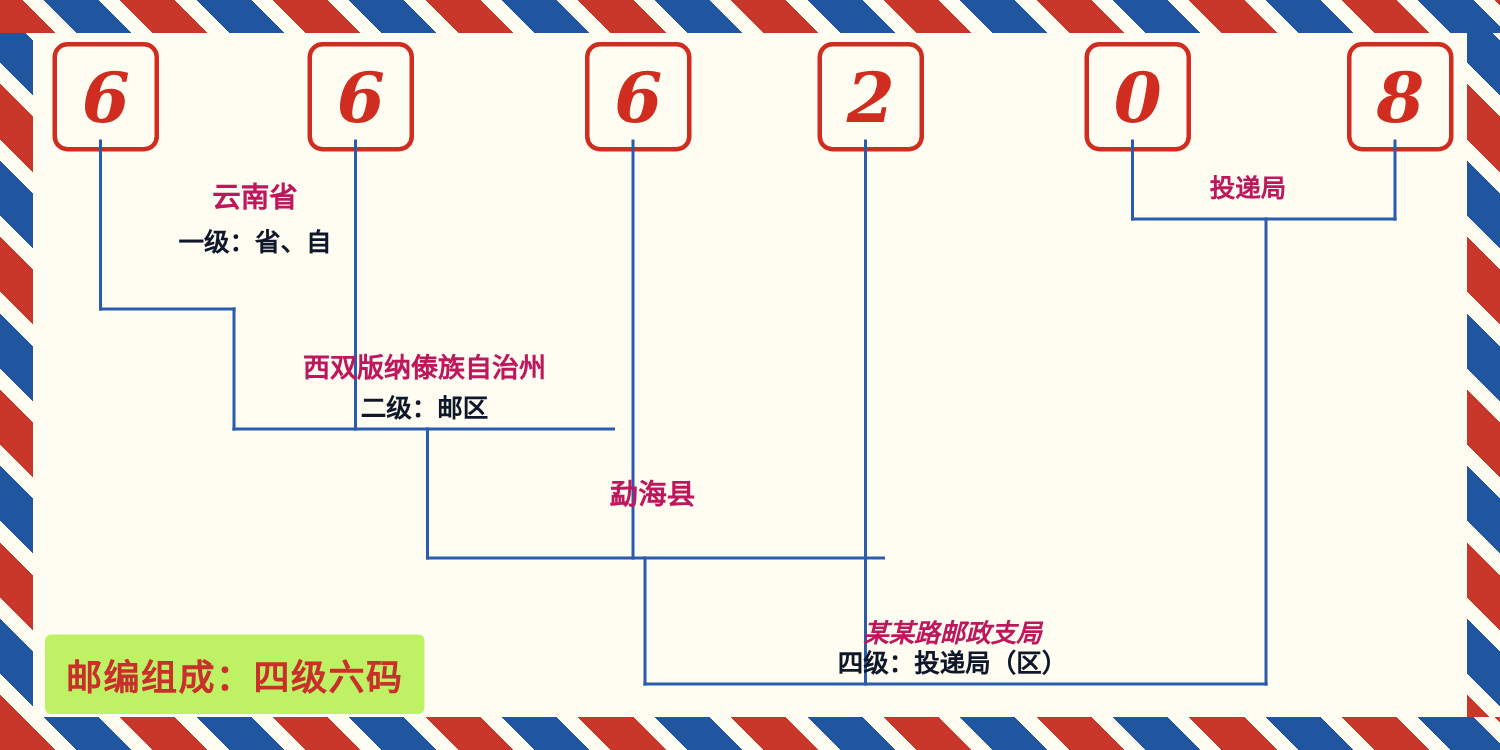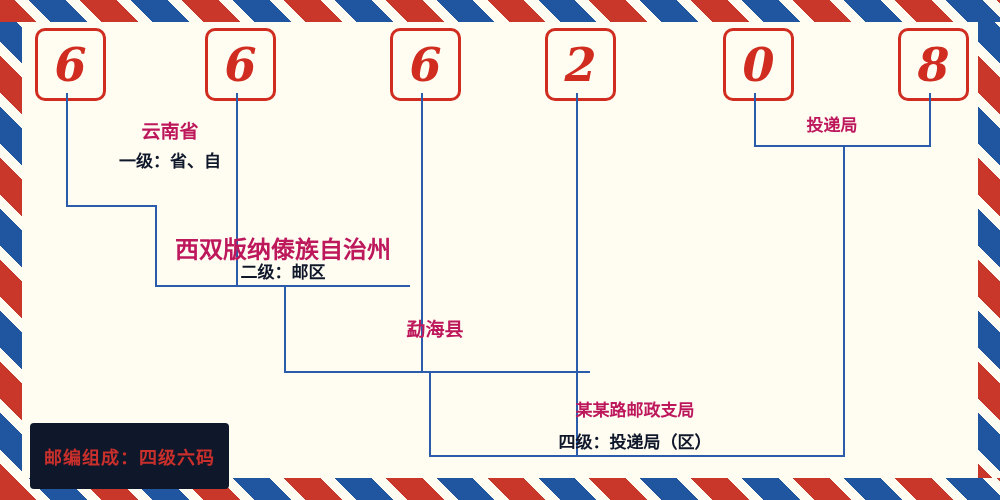--- a/index.html
+++ b/index.html
@@ -39,22 +39,22 @@
     font-size: 19px; text-align: center;
   }
   .lbl-title.small { font-size: 17px; }
   .lbl-desc {
     position: absolute; color: #0f172a; font-weight: 600;
     font-size: 17px; text-align: center;
   }
 
   .footer-note {
     position: absolute; left: 30px; top: 423px;
-    background: #0f172a; color: #c9302c; font-weight: 700; font-size: 18px;
-    padding: 20px 14px; border-radius: 4px; letter-spacing: 1px;
+    background: #bef264; color: #c9302c; font-weight: 700; font-size: 24px;
+    padding: 9px 14px; border-radius: 4px; letter-spacing: 1px;
   }
 </style>
 </head>
 <body>
 
 <div class="canvas">
 
   <div class="stripe stripe-v" style="left:0;"></div>
   <div class="stripe stripe-v" style="right:0;"></div>
   <div class="stripe stripe-h" style="top:0;"></div>
@@ -79,25 +79,25 @@
   <div class="vline" style="left:576px;top:93px;height:364px;"></div>
   <div class="hline" style="left:429px;top:455px;width:416px;"></div>
   <div class="vline" style="left:754px;top:93px;height:54px;"></div>
   <div class="hline" style="left:754px;top:145px;width:177px;"></div>
   <div class="vline" style="left:929px;top:93px;height:54px;"></div>
   <div class="vline" style="left:843px;top:145px;height:312px;"></div>
 
   <div class="lbl-title" style="left:95px;top:116px;width:150px;">云南省</div>
   <div class="lbl-desc" style="left:80px;top:147px;width:180px;">一级：省、自</div>
 
-  <div class="lbl-title" style="left:133px;top:230px;width:300px;font-size:24px;">西双版纳傣族自治州</div>
+  <div class="lbl-title" style="left:133px;top:230px;width:300px;font-size:18px;">西双版纳傣族自治州</div>
   <div class="lbl-desc" style="left:183px;top:258px;width:200px;">二级：邮区</div>
 
   <div class="lbl-title" style="left:355px;top:314px;width:160px;">勐海县</div>
 
-  <div class="lbl-title small" style="left:535px;top:396px;width:200px;">某某路邮政支局</div>
+  <div class="lbl-title small" style="left:535px;top:408px;width:200px;font-style:italic;">某某路邮政支局</div>
   <div class="lbl-desc" style="left:525px;top:428px;width:220px;">四级：投递局（区）</div>
 
   <div class="lbl-title small" style="left:772px;top:111px;width:120px;">投递局</div>
 
   <div class="footer-note">邮编组成：四级六码</div>
 
 </div>
 
 </body></html>

